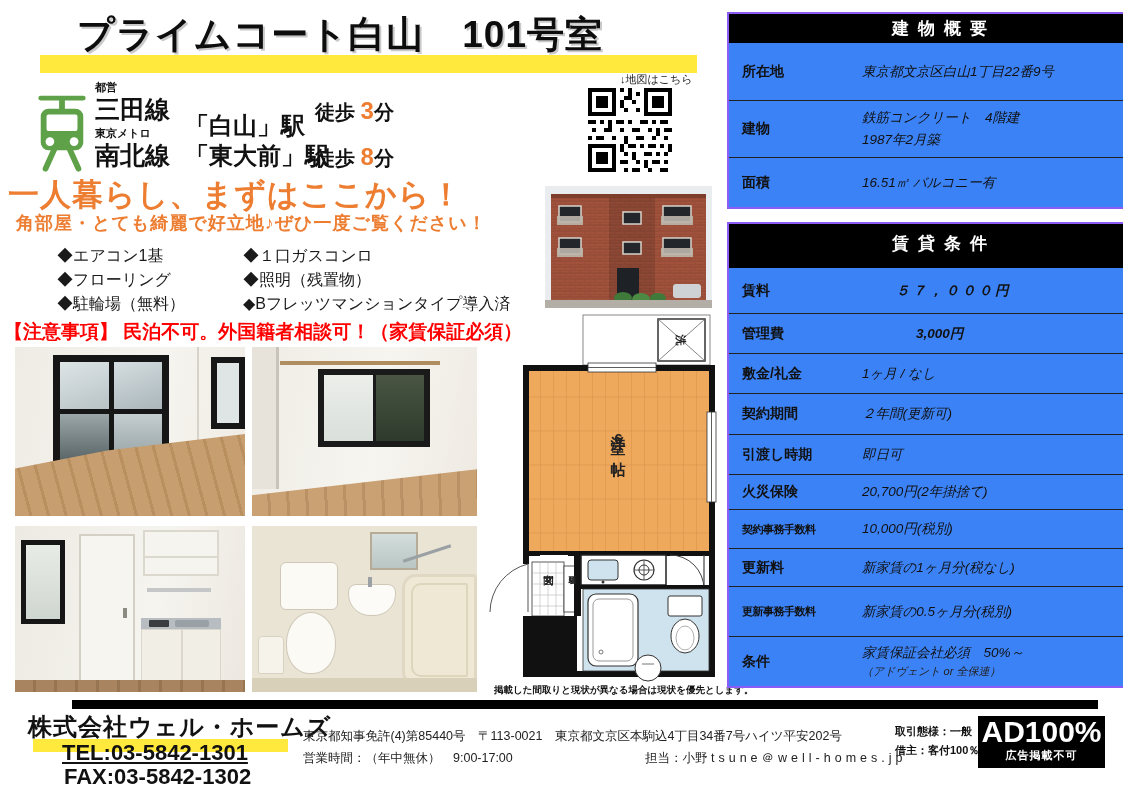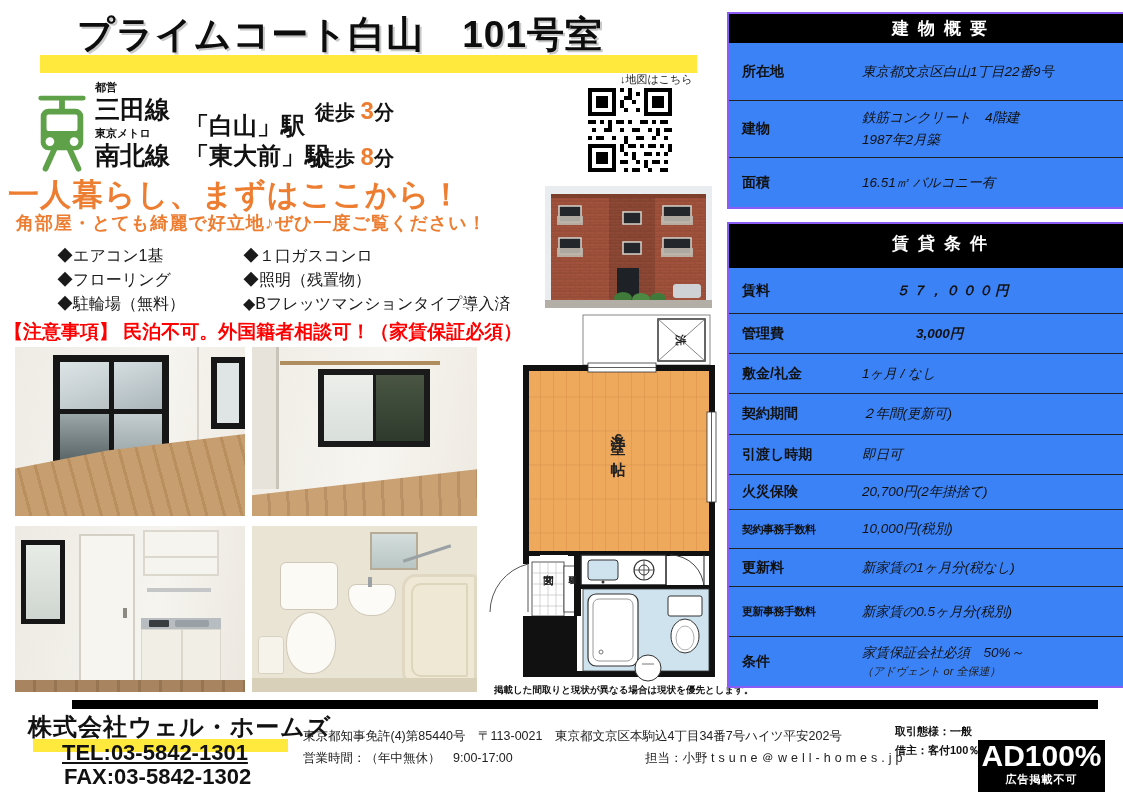--- a/index.html
+++ b/index.html
@@ -46,21 +46,21 @@
   .plannote{left:494px;top:684px;font-size:9.5px;font-weight:bold;color:#111;white-space:nowrap;}
 
   
   .divbar{left:72px;top:700px;width:1026px;height:9px;background:#000;}
   .company{left:28px;top:711px;font-size:24px;font-weight:bold;letter-spacing:1px;white-space:nowrap;}
   .telyellow{left:33px;top:739px;width:255px;height:13px;background:#ffe93c;}
   .tel{left:62px;top:740px;font-size:22px;font-weight:bold;text-decoration:underline;white-space:nowrap;}
   .fax{left:64px;top:764px;font-size:22px;font-weight:bold;white-space:nowrap;}
   .smline{font-size:12.5px;color:#222;white-space:nowrap;}
   .deal{font-size:11px;font-weight:bold;color:#111;line-height:1.7;white-space:nowrap;}
-  .adbox{left:978px;top:740px;width:127px;height:52px;background:#000;color:#fff;text-align:center;}
+  .adbox{left:978px;top:716px;width:127px;height:52px;background:#000;color:#fff;text-align:center;}
   .adbig{font-size:30px;font-weight:bold;line-height:32px;letter-spacing:0px;}
   .adsmall{font-size:11px;font-weight:bold;letter-spacing:1px;}
 </style>
 </head>
 <body>
 
 <div class="page">
 
   <div class="abs title">プライムコート白山　101号室</div>
   <div class="abs ybar"></div>

